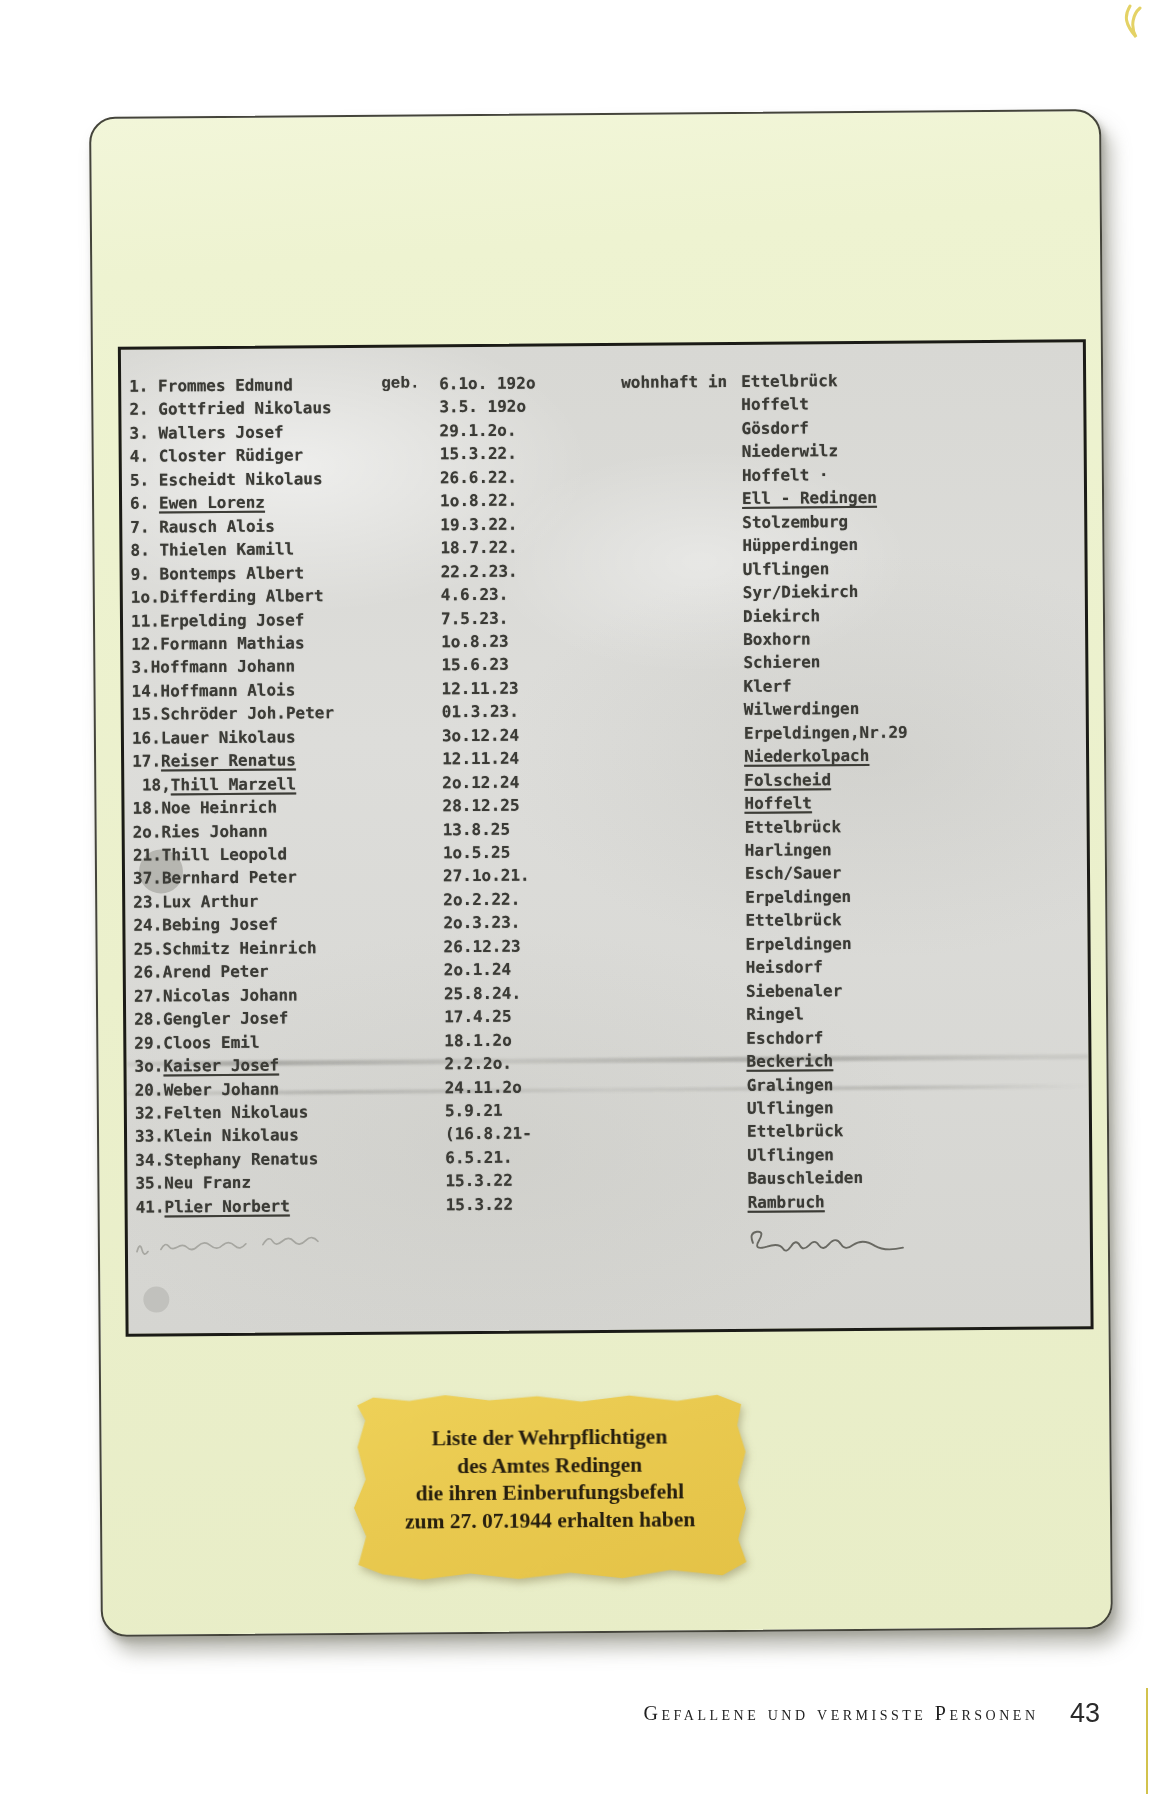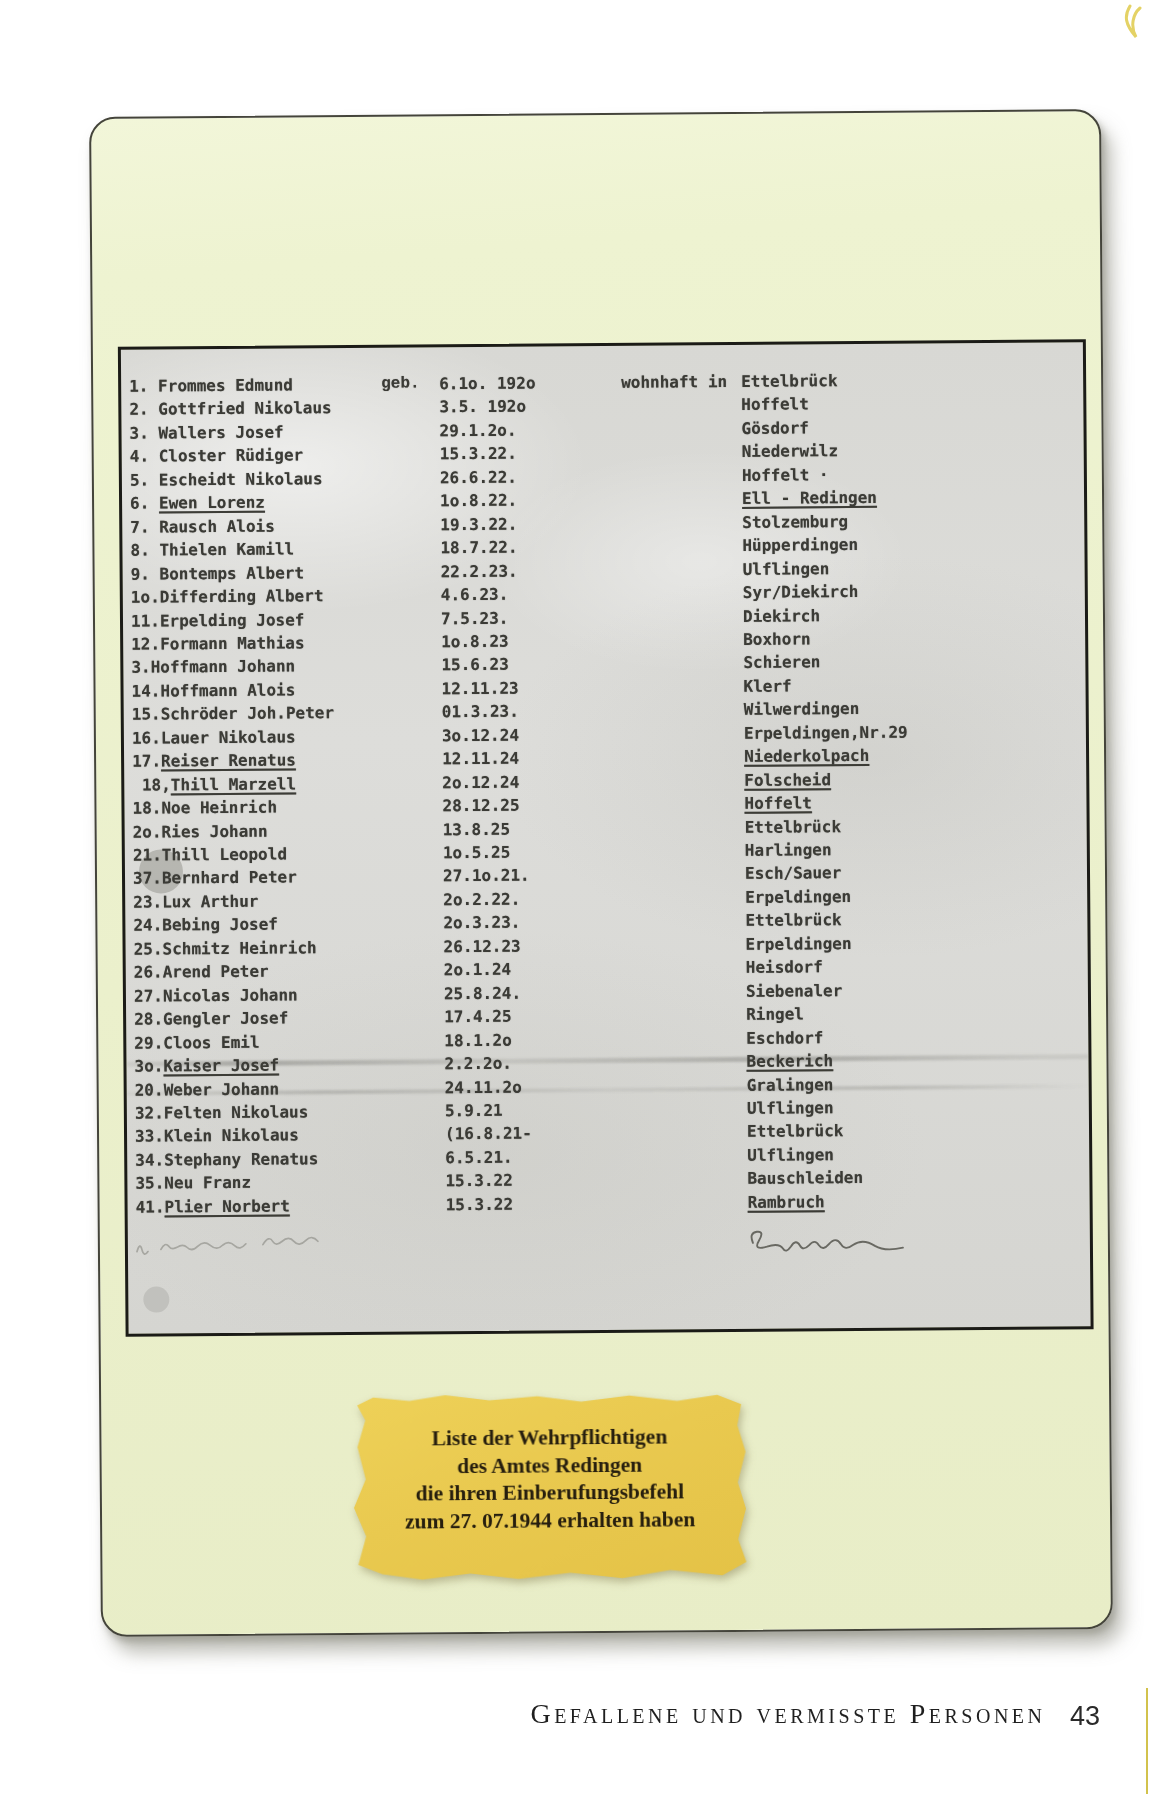--- a/index.html
+++ b/index.html
@@ -64,24 +64,24 @@
     background:linear-gradient(160deg,#eed158 0%,#e9c94f 45%,#e4c246 100%);
     clip-path:polygon(2% 6%,6% 2%,15% 4%,24% 1%,35% 4%,47% 2%,58% 5%,70% 2%,82% 5%,92% 2%,98% 7%,97% 18%,99% 32%,97% 48%,99% 62%,97% 78%,99% 90%,93% 97%,80% 94%,68% 98%,55% 95%,42% 98%,30% 95%,18% 98%,8% 95%,2% 90%,4% 75%,1% 60%,4% 45%,2% 28%,4% 14%);
     text-align:center;box-sizing:border-box;padding-top:32px;
     font-family:"Liberation Serif",serif;font-weight:bold;
     font-size:21.5px;line-height:27.5px;color:#261e0e;
   }
   
   .footer{position:absolute;top:1698px;right:55px;white-space:nowrap;color:#1f1f1f;}
   .footer .title{
     font-family:"Liberation Serif",serif;font-variant:small-caps;
-    letter-spacing:3.5px;font-size:28px;
+    letter-spacing:3.5px;font-size:20px;
   }
   .footer .num{
-    font-family:"Liberation Sans",sans-serif;font-size:27px;margin-left:20px;
+    font-family:"Liberation Sans",sans-serif;font-size:27px;margin-left:27px;
     vertical-align:-2px;color:#2a2a2a;
   }
   .accent-line{position:absolute;right:7px;top:1688px;width:2px;height:106px;background:#d2c24c;}
   .squiggle{position:absolute;left:1120px;top:4px;}
 </style>
 </head>
 <body>
 
 <svg class="squiggle" width="28" height="38" viewBox="0 0 28 38">
   <path d="M10 2 C4 12 5 20 16 33 C10 22 13 10 20 4" fill="none" stroke="#e4d265" stroke-width="3" stroke-linecap="round"></path>

